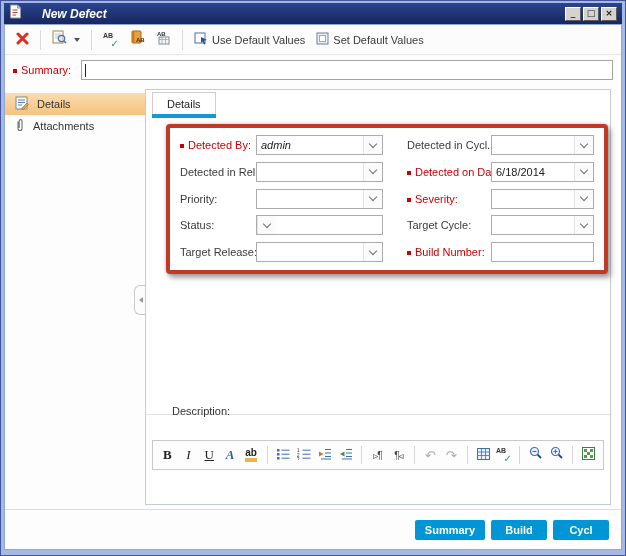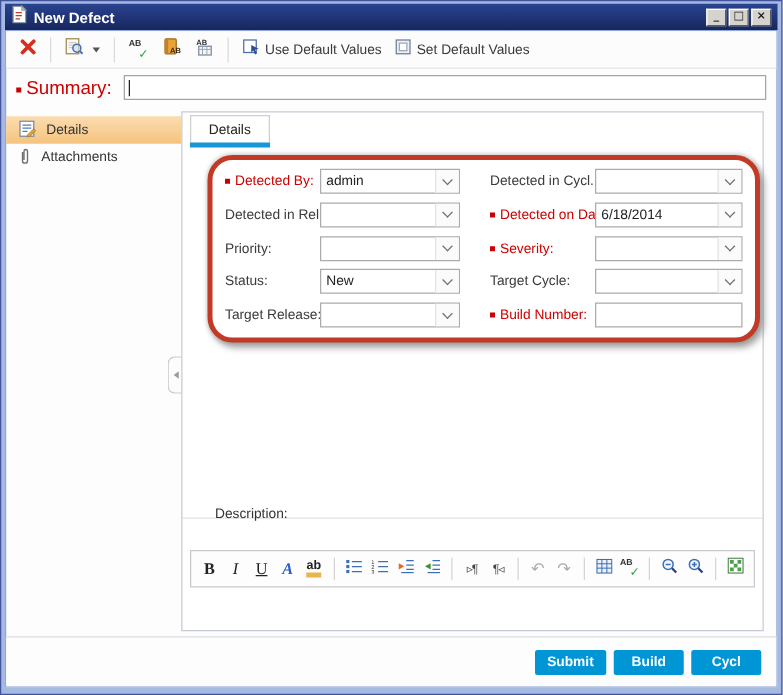--- a/index.html
+++ b/index.html
@@ -9,21 +9,21 @@
     font-family: "Liberation Sans", sans-serif;
     background: #A6B9E2;
     overflow: hidden;
   }
   .frame-border { position:absolute; inset:0; border:1px solid #44549C; pointer-events:none; z-index:50; }
 
   
   .titlebar {
     position:absolute; top:3px; left:4px; right:4px; height:21px;
     background: linear-gradient(#2A4490, #17265E);
-    display:flex; align-items:center; gap:5px; padding:0 5px;
+    display:flex; align-items:center; gap:20px; padding:0 5px;font-style:italic;
   }
   .title-text { color:#fff; font-weight:bold; font-size:12px; }
   .win-btns { margin-left:auto; display:flex; gap:2px; }
   .win-btn {
     width:16px; height:14px; background:#D6D3CE;
     border:1px solid; border-color:#FFFFFF #5A5A5A #5A5A5A #FFFFFF;
     font-size:9px; line-height:11px; text-align:center; color:#222; font-weight:bold;
     font-family:"DejaVu Sans", sans-serif;
   }
 
@@ -47,21 +47,21 @@
   .ab-stack .ab-glyph { position:absolute; top:0; left:0; }
   .ab-check { position:absolute; right:0; bottom:-1px; color:#2E9E3E; font-size:10px; line-height:10px; font-family:"DejaVu Sans", sans-serif; }
   .drop-caret { width:0; height:0; border-left:3px solid transparent; border-right:3px solid transparent; border-top:4px solid #555; margin-left:2px; }
 
   
   .summary-row {
     position:absolute; top:31px; left:0; right:0; height:28px;
     display:flex; align-items:center; padding:0 8px;
   }
   .req-dot { width:4px; height:4px; background:#CC0000; display:inline-block; margin-right:4px; vertical-align:1px; }
-  .summary-label { font-size:15px; color:#CC0000; white-space:nowrap; }
+  .summary-label { font-size:11px; color:#CC0000; white-space:nowrap; }
   .summary-input {
     flex:1; margin-left:10px; height:20px; border:1px solid #A5A5A5; background:#fff;
     display:flex; align-items:center; padding-left:3px;
   }
   .caret { width:1px; height:13px; background:#222; }
 
   
   .content { position:absolute; top:62px; left:0; right:0; bottom:42px; }
 
   .sidebar { position:absolute; left:0; top:0; width:140px; bottom:0; padding-top:6px; }
@@ -78,30 +78,30 @@
   .tab {
     position:absolute; left:6px; top:2px; height:22px; padding:0 14px;
     border:1px solid #CFCFCF; border-bottom:none; background:#fff;
     font-size:11px; color:#222; display:flex; align-items:center;
   }
   .tab-underline { position:absolute; left:6px; top:24px; width:64px; height:4px; background:#1796D8; }
 
   
   .annotation {
     position:absolute; left:20px; right:2px; top:34px; height:150px;
-    border:4px solid #C23A26; border-radius:20px; background:#fff;
+    border:4px solid #C23A26; border-radius:4px; background:#fff;
     box-shadow: 3px 4px 5px rgba(100,100,100,0.55), 0 0 3px 1px rgba(170,170,170,0.45);
     padding:7px 10px 8px; display:flex; flex-direction:column; justify-content:space-between;
   }
   .form-row { display:flex; align-items:center; height:20px; }
   .f-label { width:76px; font-size:11px; color:#3A3A3A; white-space:nowrap; overflow:hidden; }
   .f-label.required { color:#CC0000; }
   .f-label2 { width:84px; margin-left:24px; }
   .combo { display:flex; height:20px; border:1px solid #ABABAB; background:#fff; }
-  .cmb1 { width:112px; }
+  .cmb1 { width:127px;font-style:italic; }
   .cmb2 { flex:1; }
   .combo .val { flex:1; font-size:11px; color:#222; padding:3px 4px 0; white-space:nowrap; overflow:hidden; }
   .combo .drop { width:19px; display:flex; align-items:center; justify-content:center; border-left:1px solid #E3E3E3; background:#FBFBFB; }
   .chev { width:6px; height:6px; border-right:1.5px solid #6E6E6E; border-bottom:1.5px solid #6E6E6E; transform:rotate(45deg); margin-top:-3px; }
   .textbox { height:20px; border:1px solid #ABABAB; background:#fff; }
 
   .collapse-handle {
     position:absolute; left:129px; top:198px; width:12px; height:30px;
     border:1px solid #C8C8C8; border-right:none; border-radius:6px 0 0 6px; background:#FCFCFC;
     display:flex; align-items:center; justify-content:center;
@@ -318,21 +318,20 @@
               <span class="val"></span>
               <span class="drop">
                 <span class="chev"></span>
               </span>
             </div>
         </div>
 
         <div class="form-row">
           <span class="f-label"><span>Status:</span></span>
           <div class="combo cmb1">
-              <span class="val">New</span>
               <span class="drop">
                 <span class="chev"></span>
               </span>
             </div>
           <span class="f-label f-label2"><span>Target Cycle:</span></span>
           <div class="combo cmb2">
               <span class="val"></span>
               <span class="drop">
                 <span class="chev"></span>
               </span>
@@ -452,18 +451,18 @@
                 <rect x="2" y="8" width="3" height="3" fill="#4E9E4E"></rect>
                 <rect x="8" y="8" width="3" height="3" fill="#4E9E4E"></rect>
               </svg></span>
           </span>
       </div>
       <div class="desc-edit"><span></span></div>
     </div>
   </div>
 
   <div class="footer">
-    <div class="hp-btn">Submit</div>
+    <div class="hp-btn">Summary</div>
     <div class="hp-btn">Build</div>
     <div class="hp-btn">Cycl</div>
   </div>
 
 </div>
 
 </body></html>

